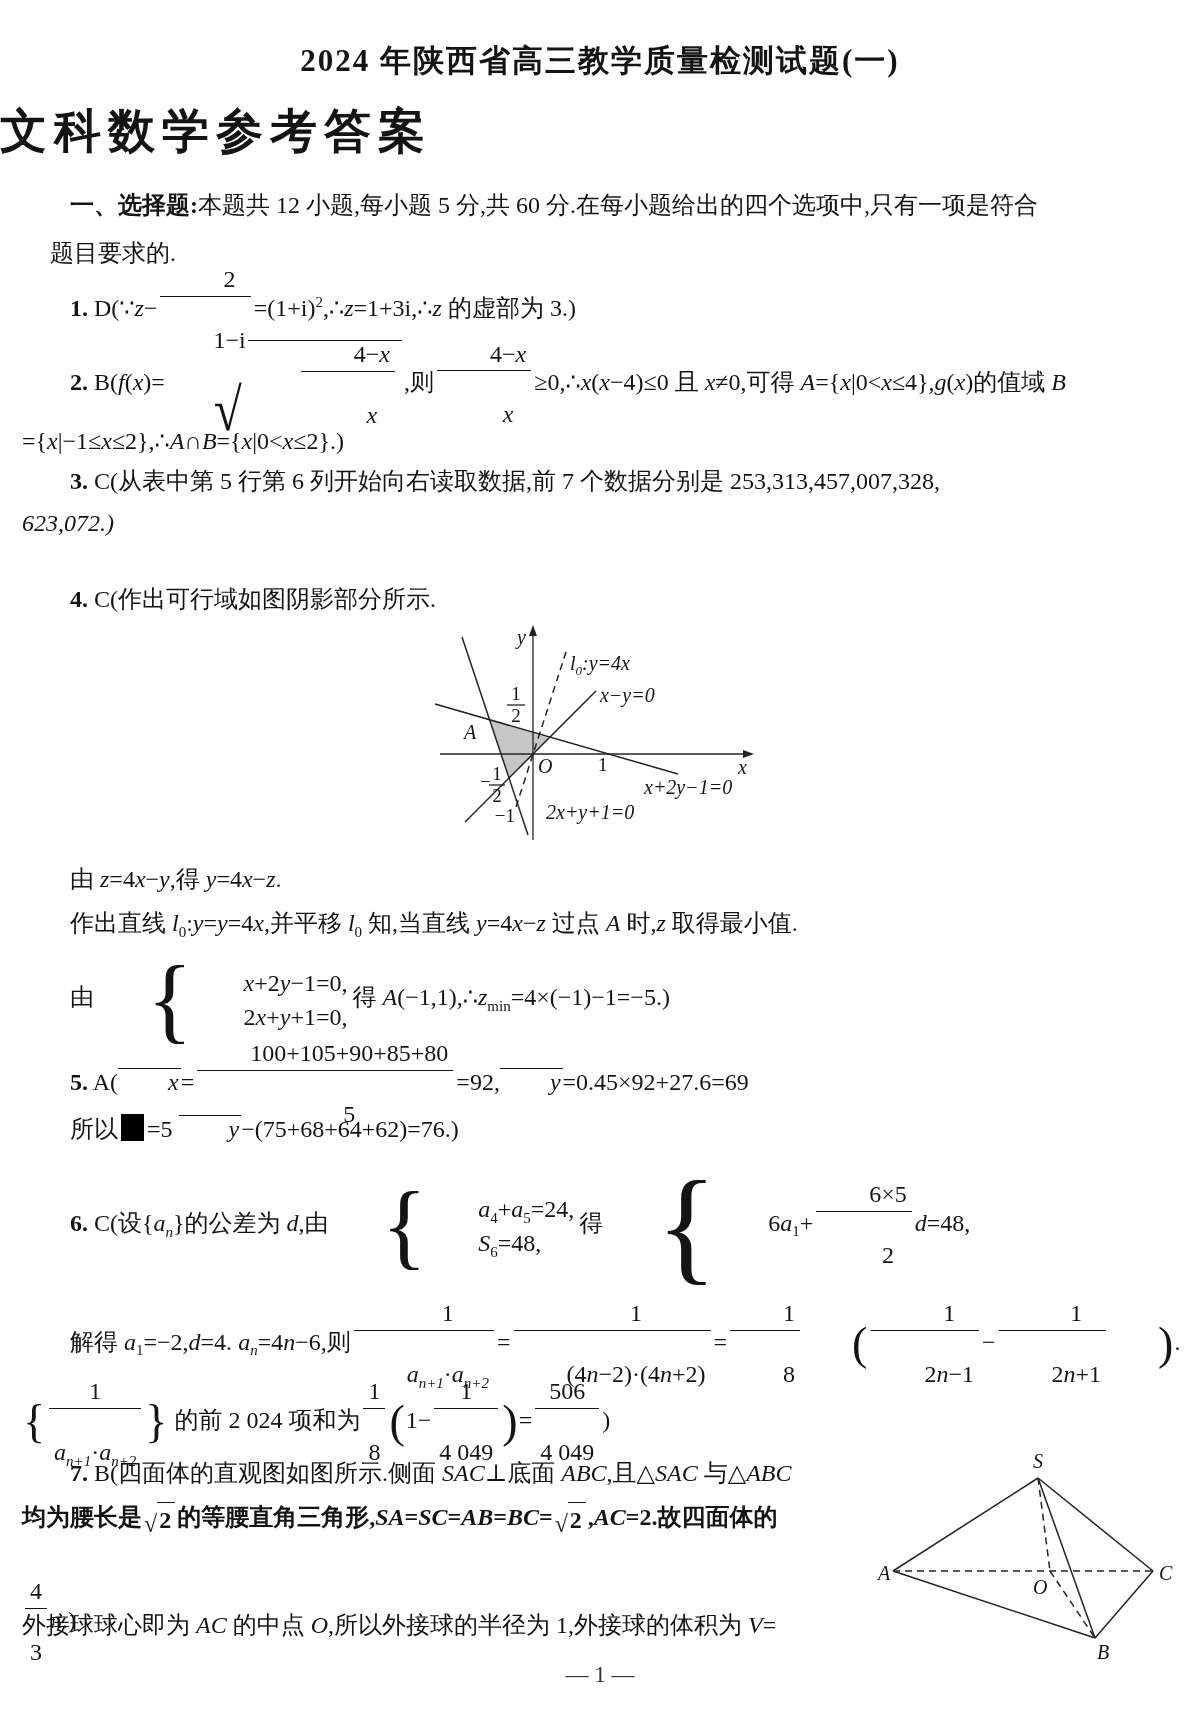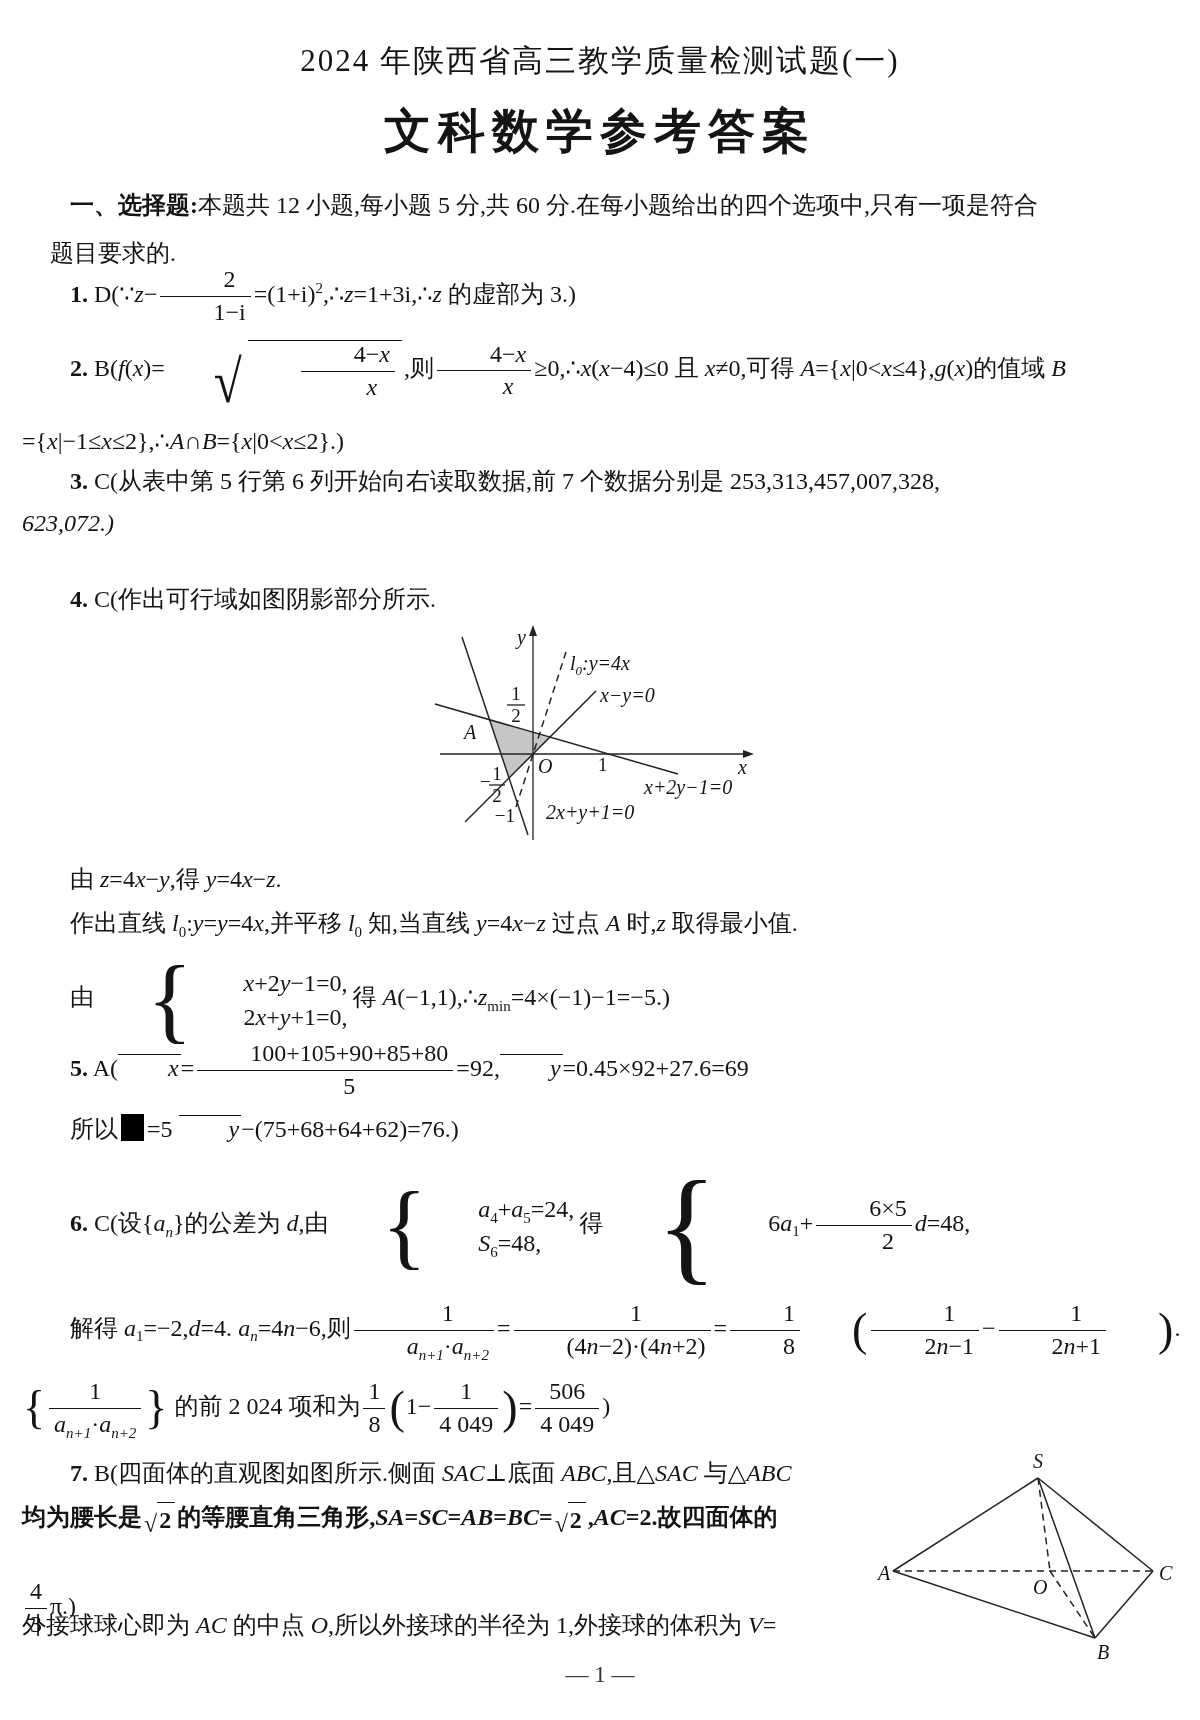--- a/index.html
+++ b/index.html
@@ -1,33 +1,33 @@
 <!DOCTYPE html>
 <html><head>
 <meta charset="utf-8">
 <style>
   html,body{margin:0;padding:0;background:#e8e8e8;}
   .page{position:relative;width:1200px;height:1720px;background:#ffffff;margin:0 auto;
         font-family:"Liberation Serif","DejaVu Serif",serif;color:#141414;overflow:hidden;}
   .hdr{position:absolute;top:40px;left:0;width:100%;text-align:center;
-       font-size:31px;font-weight:normal;letter-spacing:2px;}
-  .big-title{position:absolute;top:100px;left:0;width:100%;text-align:center;
+       font-size:31px;font-weight:bold;letter-spacing:2px;}
+  .big-title{position:absolute;top:100px;left:0;width:100%;text-align:left;
        font-size:47px;font-weight:bold;letter-spacing:7px;}
   .footer{position:absolute;top:1662px;left:0;width:100%;text-align:center;font-size:23px;color:#333;}
   .line{position:absolute;left:22px;font-size:24px;line-height:34px;white-space:nowrap;}
   .bold{font-weight:bold;}
   .it{font-style:italic;}
   sub{font-size:15px;line-height:0;}
   sub.sb{font-style:italic;}
   sub.sbr{font-style:normal;}
   sup.sp{font-size:15px;line-height:0;}
   .frac{display:inline-flex;flex-direction:column;text-align:center;vertical-align:middle;
         margin:0 3px;line-height:1.15;}
   .frac .num{padding:0 5px 2px;border-bottom:1.6px solid #141414;}
-  .frac .den{padding:2px 5px 0;}
+  .frac .den{padding:2px 5px 0;margin-top:28px;}
   .sqrt{display:inline-flex;align-items:flex-end;vertical-align:middle;margin:0 2px;}
   .sqrt .rad{line-height:1;transform:translateY(-1px);}
   .sqrt .arg{border-top:1.6px solid #141414;padding:0 4px 0 2px;}
   .sqrt.bigr .rad{font-size:60px;line-height:.78;transform:translateY(5px) scaleX(.85);}
   .ov{display:inline-block;border-top:1.6px solid #141414;line-height:1.05;padding:1px 2px 0;}
   .cases{display:inline-flex;align-items:center;vertical-align:middle;margin:0 5px;}
   .cases .cbrace{display:block;line-height:1;font-weight:400;margin-right:3px;}
   .cases .rows{display:inline-flex;flex-direction:column;text-align:left;}
   .bigp{display:inline-block;font-size:46px;line-height:1.05;vertical-align:middle;margin:0 1px;}
   .blk{display:inline-block;width:23px;height:27px;background:#000;vertical-align:-4px;margin:0 3px;}

